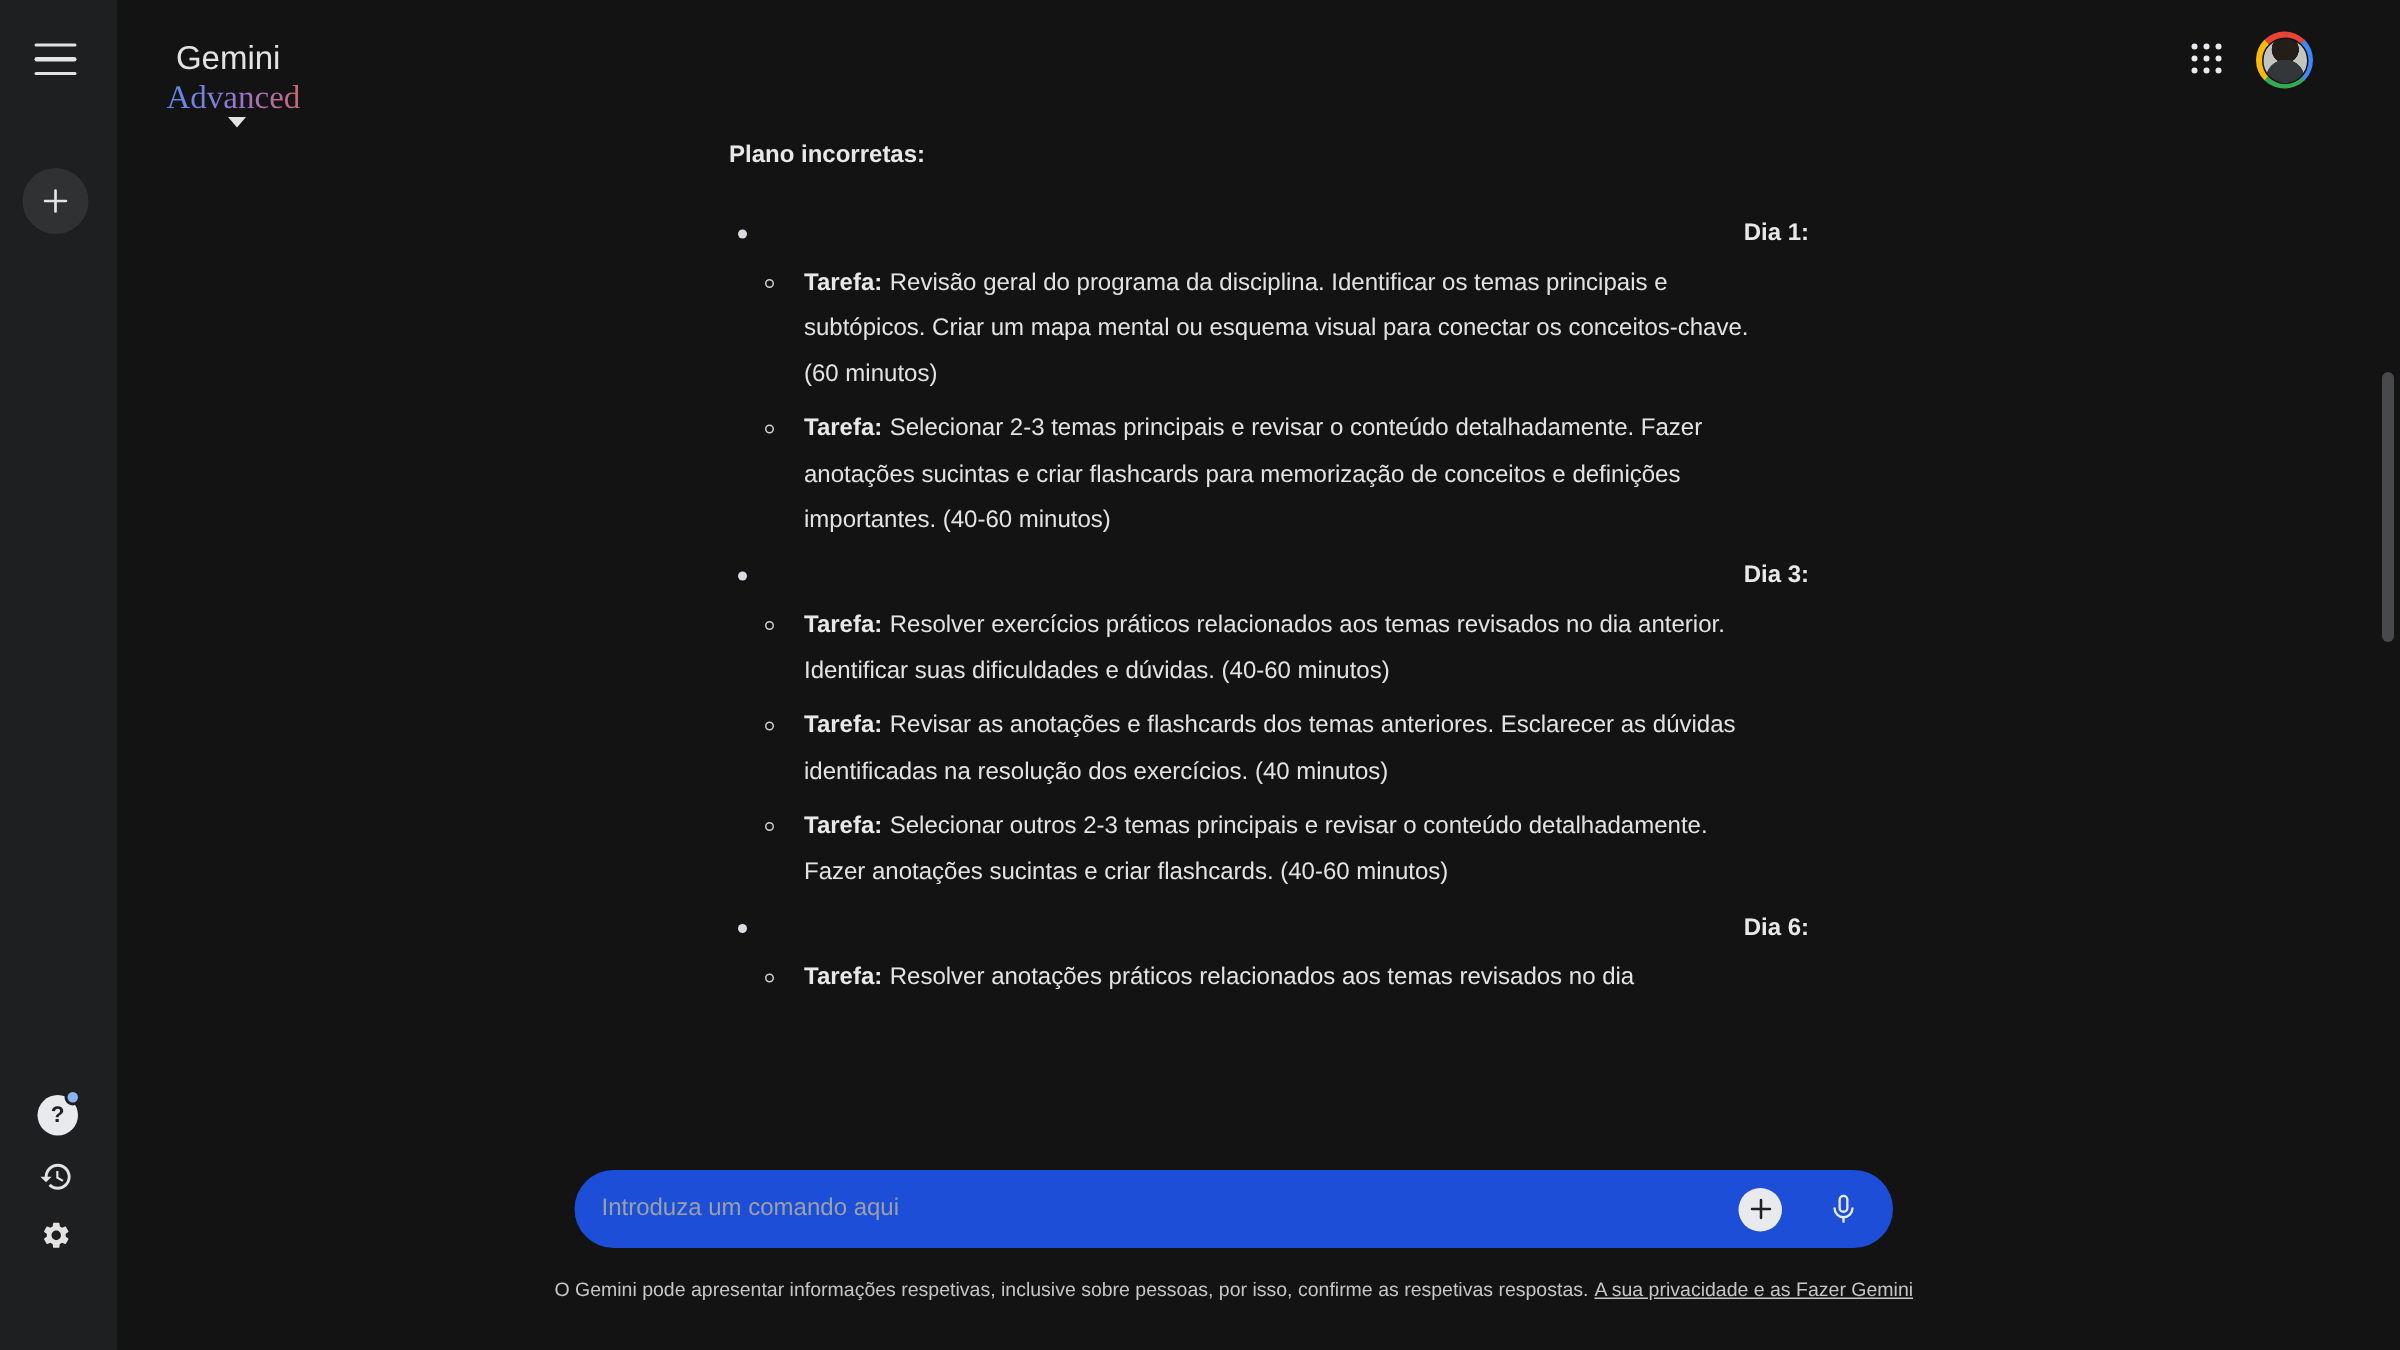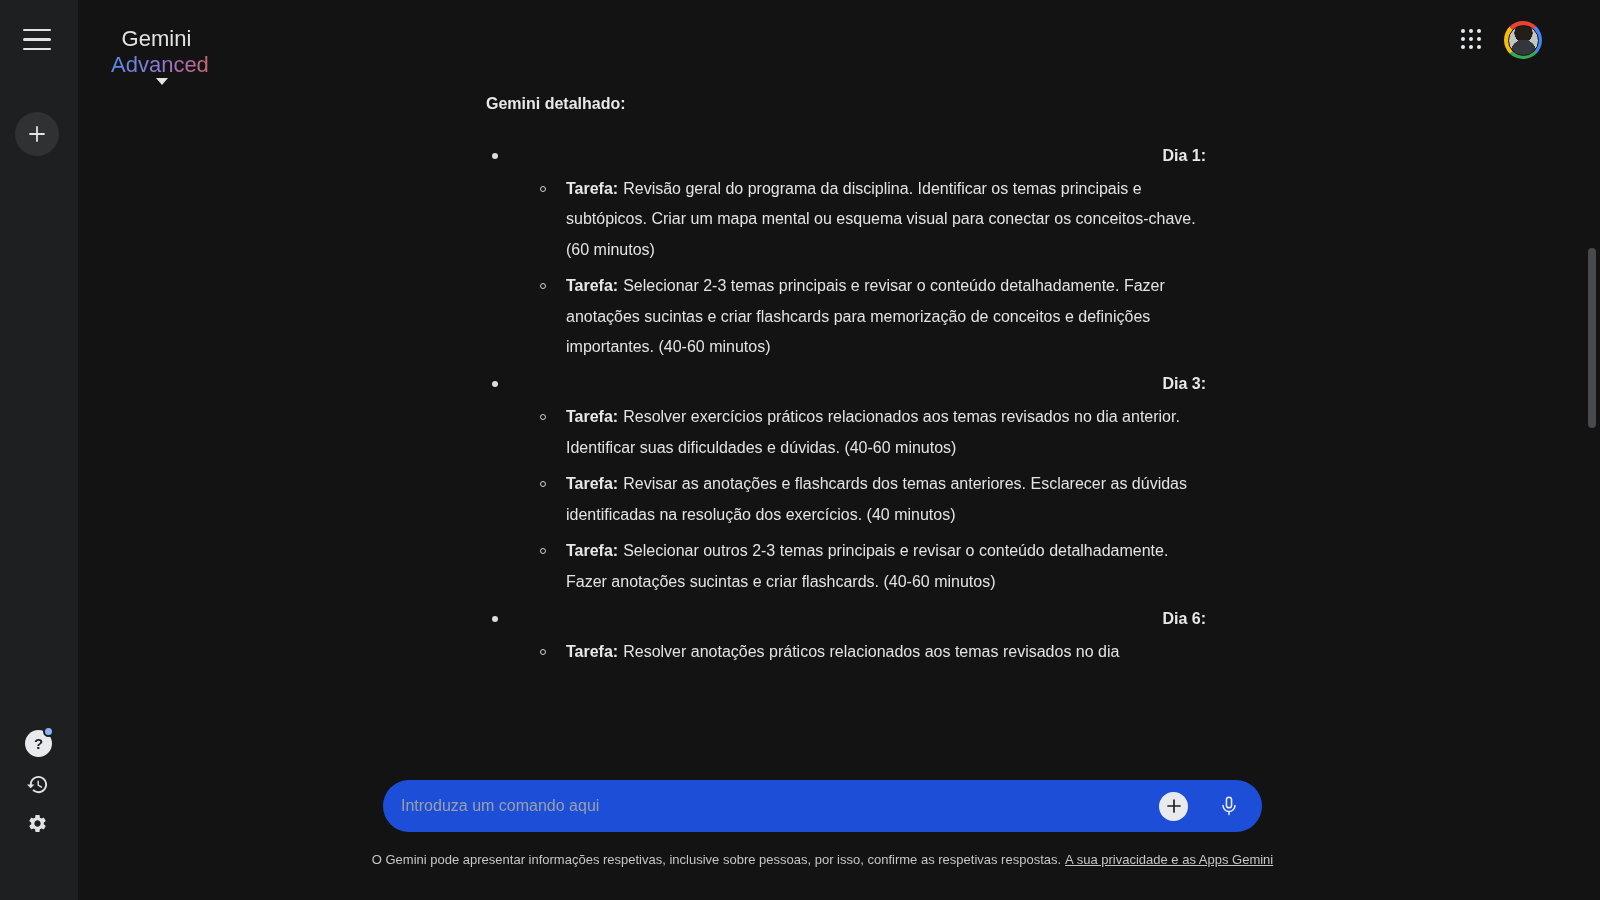--- a/index.html
+++ b/index.html
@@ -43,21 +43,21 @@
 
   
   .brand {
     position:absolute; left:104px; top:26px; height:28px;
     display:flex; align-items:center; font-size:22px; cursor:pointer;flex-direction:column;
   }
   .brand-name { color:#e3e3e3; }
   .brand-plan {
     margin-left:7px;
     background:linear-gradient(90deg,#5a8bea 0%,#9a76cd 55%,#cc6677 100%);
-    -webkit-background-clip:text; background-clip:text; color:transparent;
+    -webkit-background-clip:text; background-clip:text; color:transparent;font-family:Liberation Serif, serif;
   }
   .brand-caret {
     margin-left:11px; width:0; height:0;
     border-left:6px solid transparent; border-right:6px solid transparent;
     border-top:7px solid #e3e3e3;
   }
   .apps-btn {
     position:absolute; left:1461px; top:29px;
     display:grid; grid-template-columns:repeat(3,4px); grid-auto-rows:4px; gap:4px;
     cursor:pointer;
@@ -77,21 +77,21 @@
       radial-gradient(circle at 50% 46%, #b98a63 0 25%, rgba(0,0,0,0) 26%),
       radial-gradient(circle, #c3c5c0 0 100%);
   }
 
   
   .chat { position:absolute; left:486px; top:92px; width:720px; display:flex; flex-direction:column; }
   .chat-heading { font-size:16px; font-weight:bold; color:#e8e8e8; line-height:24px; margin-bottom:21px; }
   .day-label-row { display:flex; align-items:center; gap:9px; padding-left:6px; height:30px; margin-top:3.5px;justify-content:space-between; }
   .marker-disc { width:6px; height:6px; border-radius:50%; background:#dadce0; flex-shrink:0; }
   .day-label { font-size:16px; font-weight:bold; color:#e8e8e8; }
-  .task-row { display:flex; gap:20px; margin:3px 0 3px 24px;justify-content:flex-end; }
+  .task-row { display:flex; gap:20px; margin:3px 0 3px 24px; }
   .marker-ring { width:6px; height:6px; border:1.4px solid #cfd1d1; border-radius:50%; margin-top:12px; flex-shrink:0; }
   .task-text { width:640px; font-size:16px; line-height:30.5px; color:#e3e3e3; }
   .task-text strong { margin-right:5px; color:#e8e8e8; }
 
   
   .scroll-thumb {
     position:absolute; right:4px; top:248px; width:8px; height:180px;
     border-radius:4px; background:#47494c; cursor:pointer;
   }
 
@@ -176,21 +176,21 @@
   <i></i>
     <i></i>
     <i></i>
 </div>
 
 <div class="avatar">
   <div class="avatar-photo"></div>
 </div>
 
 <main class="chat">
-  <div class="chat-heading">Gemini detalhado:</div>
+  <div class="chat-heading">Plano incorretas:</div>
 
   <div class="day-label-row">
     <span class="marker-disc"></span>
     <span class="day-label">Dia 1:</span>
   </div>
   <div class="task-row">
     <span class="marker-ring"></span>
     <p class="task-text"><strong>Tarefa:</strong><span>Revisão geral do programa da disciplina. Identificar os temas principais e subtópicos. Criar um mapa mental ou esquema visual para conectar os conceitos-chave. (60 minutos)</span></p>
   </div>
 
@@ -244,14 +244,14 @@
       <svg viewBox="0 0 24 24" width="22" height="22" fill="none" stroke="#e8eaed" stroke-width="1.7" stroke-linecap="round">
         <rect x="9.2" y="2.5" width="5.6" height="11.5" rx="2.8"></rect>
         <path d="M5.5 11.5a6.5 6.5 0 0 0 13 0"></path>
         <path d="M12 18.2v3"></path>
       </svg>
     </div>
   </div>
 </div>
 
 <div class="footer">
-  <span>O Gemini pode apresentar informações respetivas, inclusive sobre pessoas, por isso, confirme as respetivas respostas.</span><a>A sua privacidade e as Apps Gemini</a>
+  <span>O Gemini pode apresentar informações respetivas, inclusive sobre pessoas, por isso, confirme as respetivas respostas.</span><a>A sua privacidade e as Fazer Gemini</a>
 </div>
 
 </body></html>

